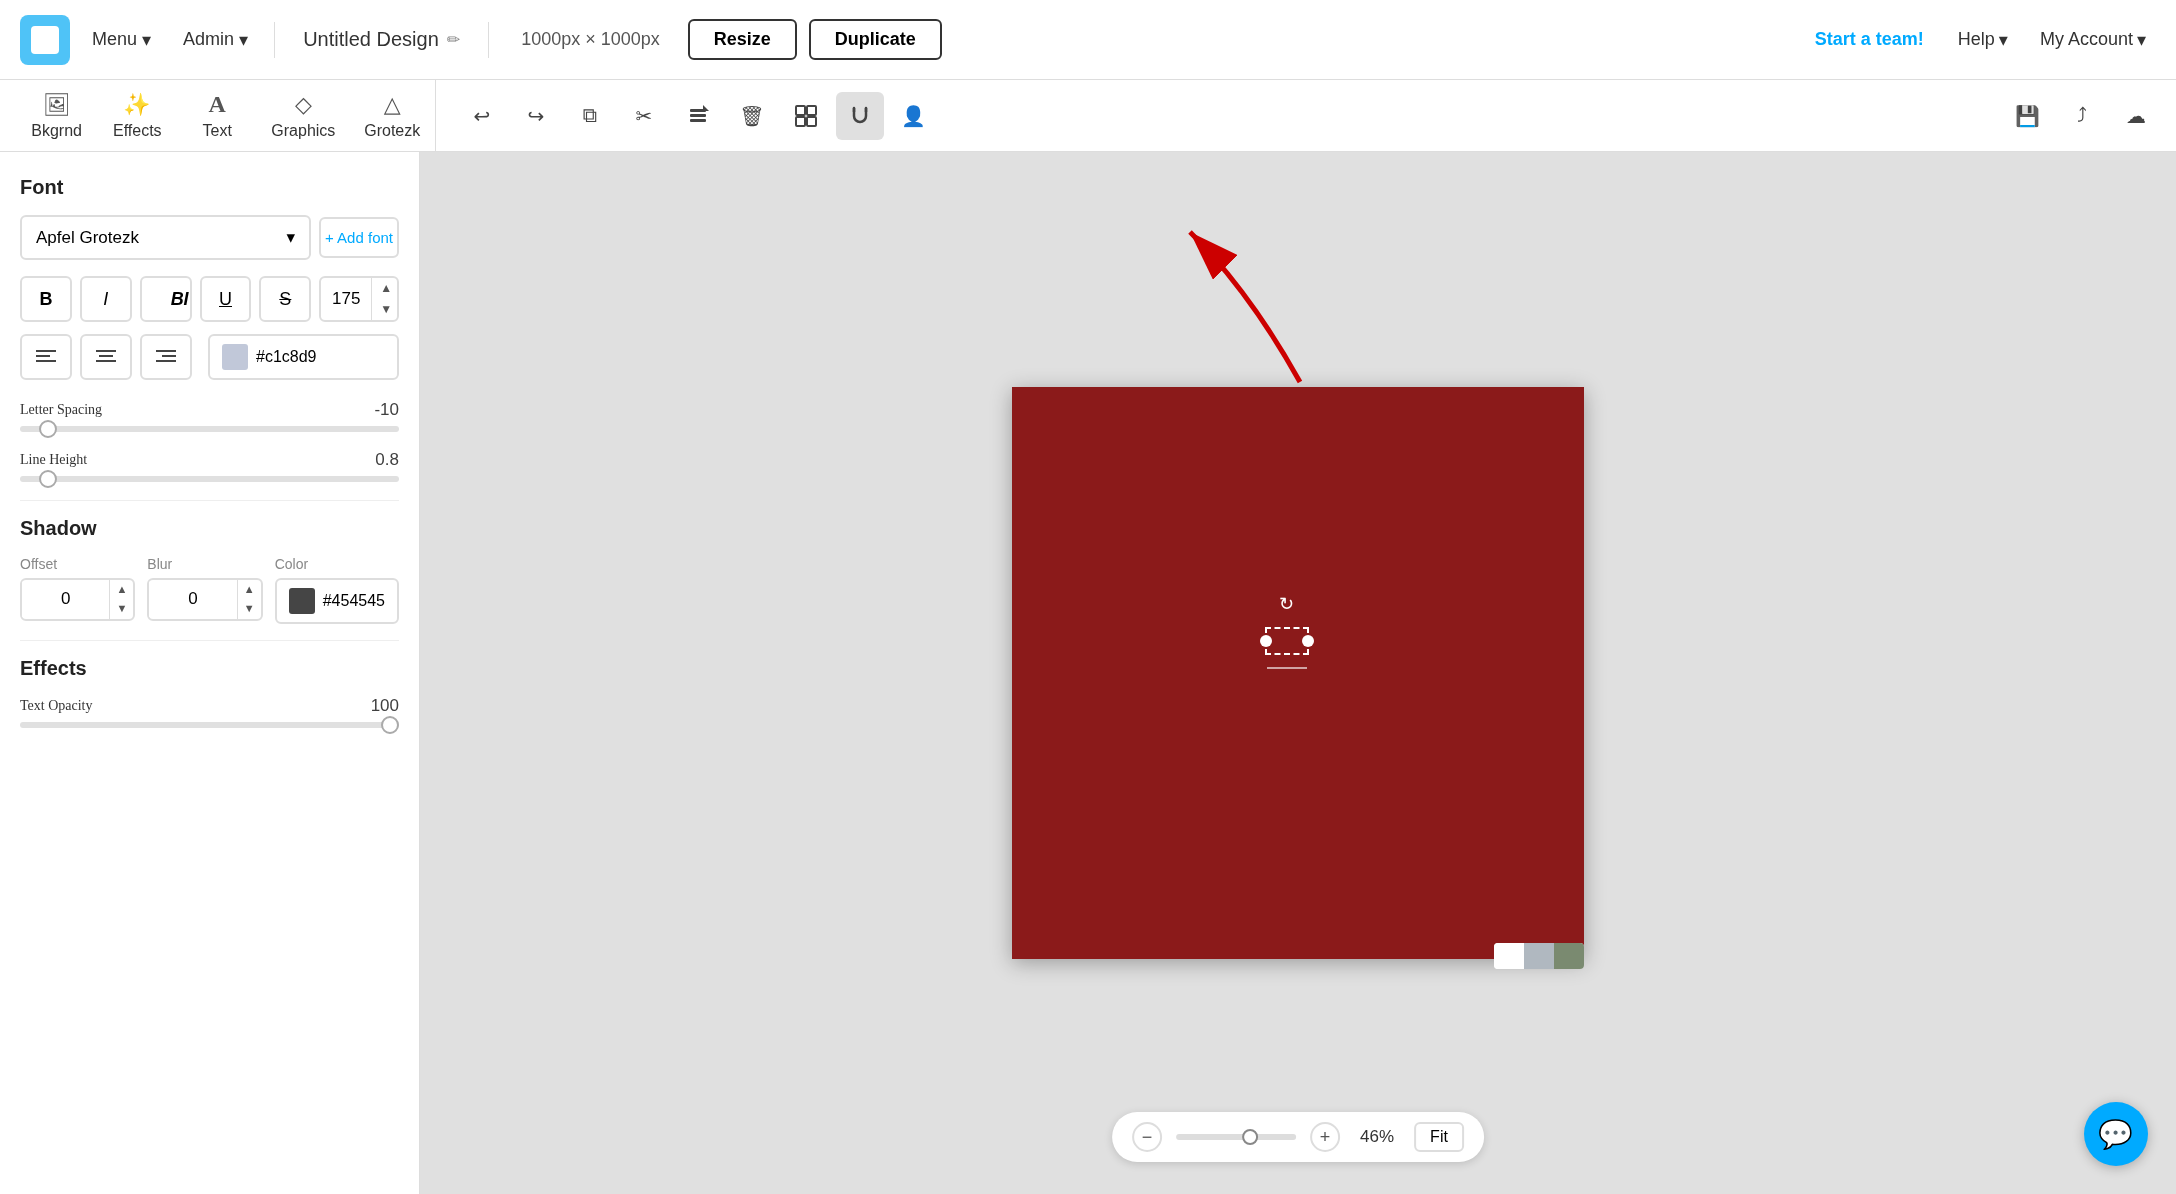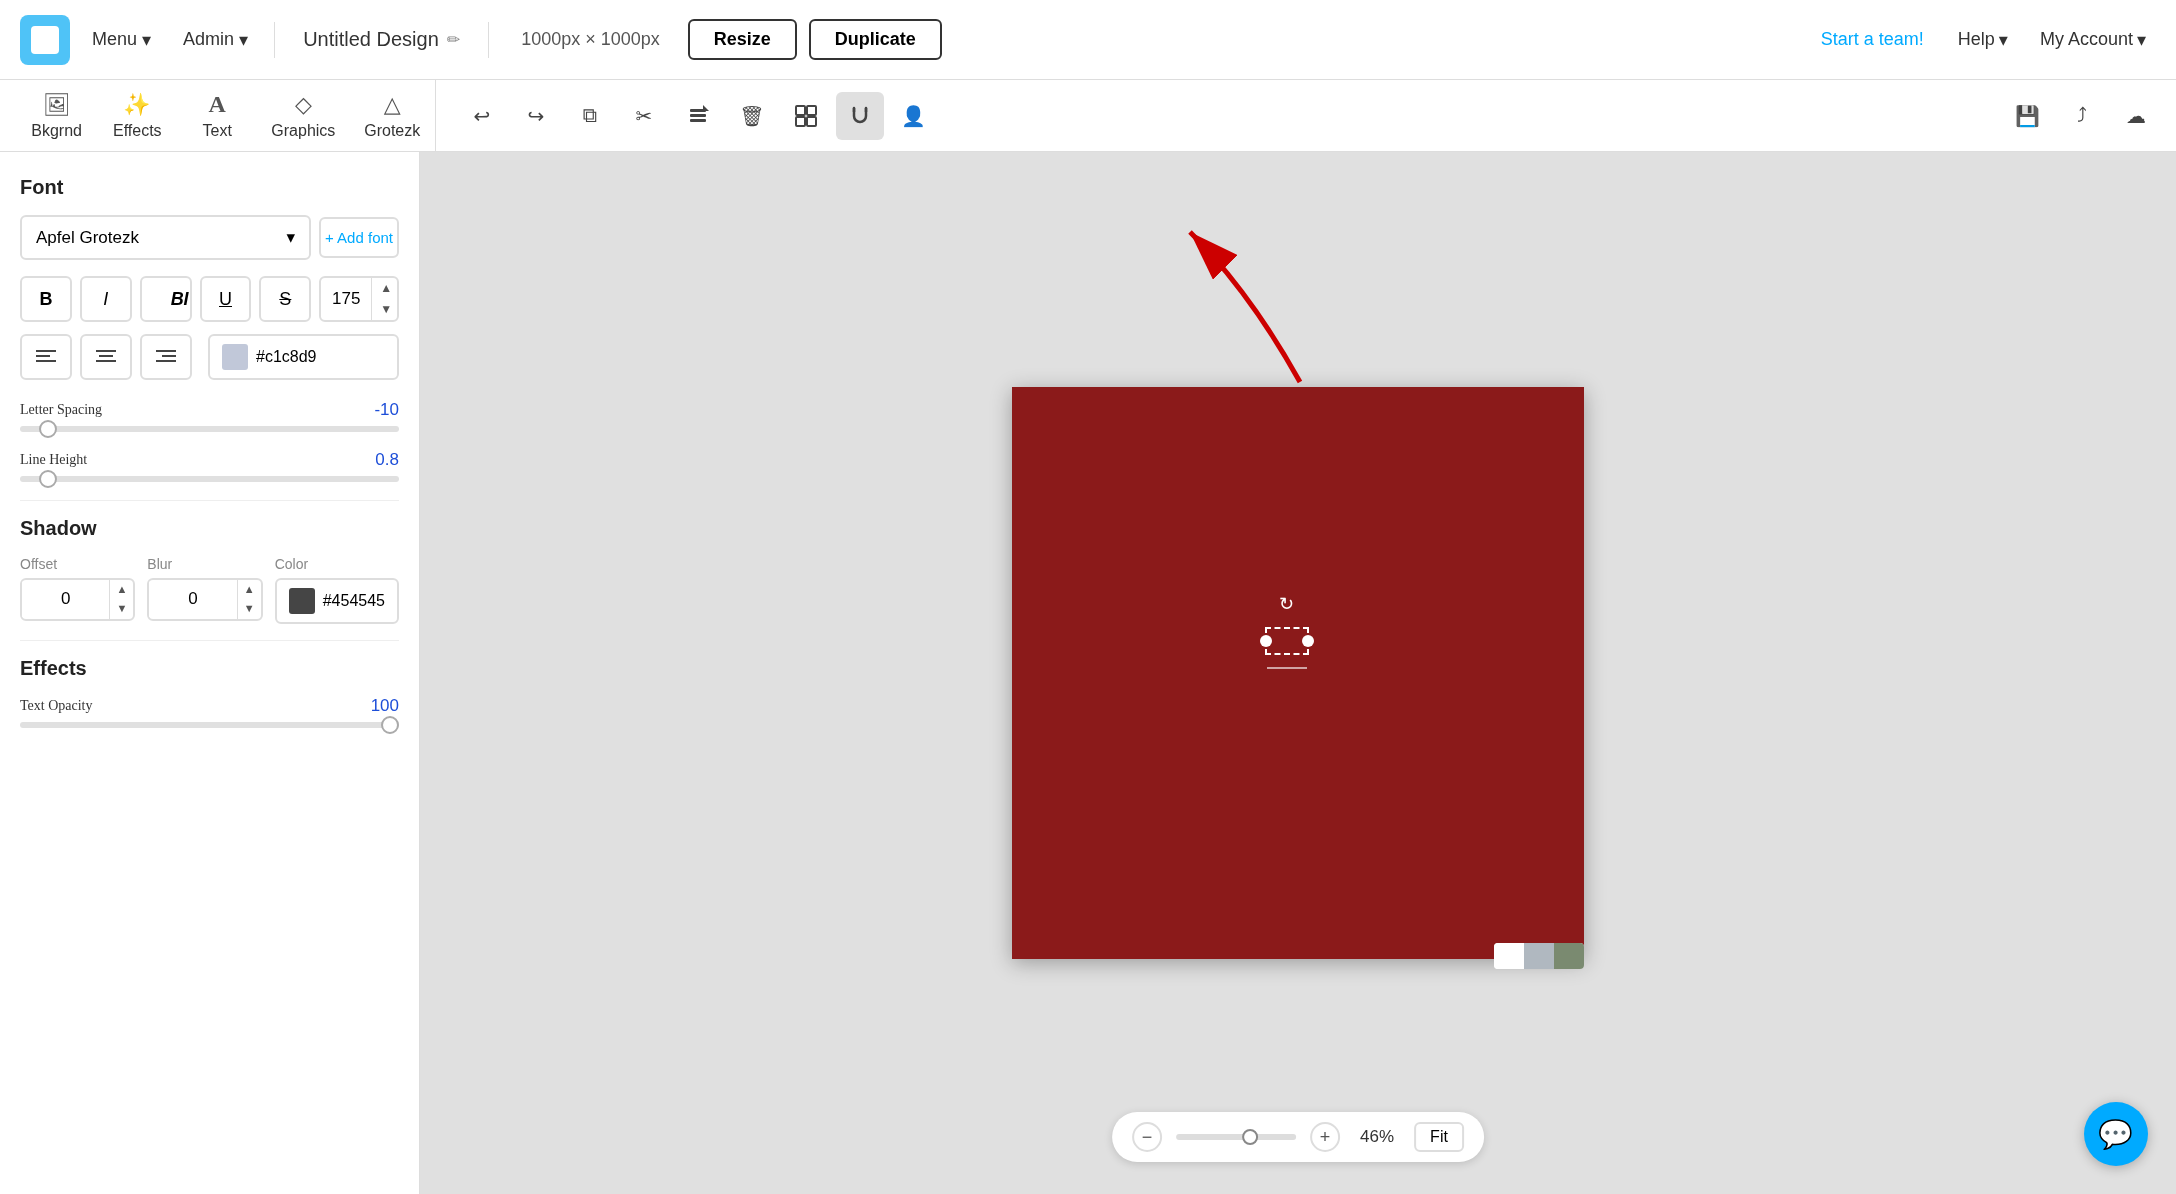--- a/index.html
+++ b/index.html
@@ -31,21 +31,21 @@
       border: 2px solid #333; background: #fff; padding: 8px 24px;
       border-radius: 6px; font-size: 18px; font-weight: 600; cursor: pointer;
     }
     .duplicate-btn {
       border: 2px solid #333; background: #fff; padding: 8px 24px;
       border-radius: 6px; font-size: 18px; font-weight: 600; cursor: pointer;
     }
     .spacer { flex: 1; }
     .start-team-btn {
       background: none; border: none; color: #00aaff; font-size: 18px;
-      font-weight: 400; cursor: pointer; padding: 6px 12px;
+      font-weight: 700; cursor: pointer; padding: 6px 12px;
     }
     .help-btn {
       background: none; border: none; font-size: 18px; color: #333;
       cursor: pointer; padding: 6px 10px; display: flex; align-items: center; gap: 4px;
     }
     .my-account-btn {
       background: none; border: none; font-size: 18px; color: #333;
       cursor: pointer; padding: 6px 10px; display: flex; align-items: center; gap: 4px;
     }
 
@@ -135,21 +135,21 @@
       margin-left: 8px; display: flex; align-items: center; gap: 8px;
       border: 2px solid #ddd; border-radius: 6px; padding: 8px 12px; cursor: pointer; flex: 1;
     }
     .color-box { width: 26px; height: 26px; border-radius: 3px; flex-shrink: 0; }
 
     .prop-row {
       display: flex; align-items: center; justify-content: space-between;
       margin-bottom: 6px;
     }
     .prop-label { font-size: 14px; color: #333; font-family: Liberation Serif, serif; }
-    .prop-value { font-size: 17px; color: #1d4ed8; font-weight: 500; }
+    .prop-value { font-size: 17px; color: #404040; font-weight: 500; }
     .slider-track {
       width: 100%; height: 6px; background: #e0e0e0; border-radius: 3px;
       margin-bottom: 18px; position: relative;
     }
     .slider-thumb {
       width: 18px; height: 18px; background: #fff; border: 2px solid #aaa;
       border-radius: 50%; position: absolute; top: -6px; cursor: pointer;
     }
 
     .divider { height: 1px; background: #eee; margin: 16px 0; }

